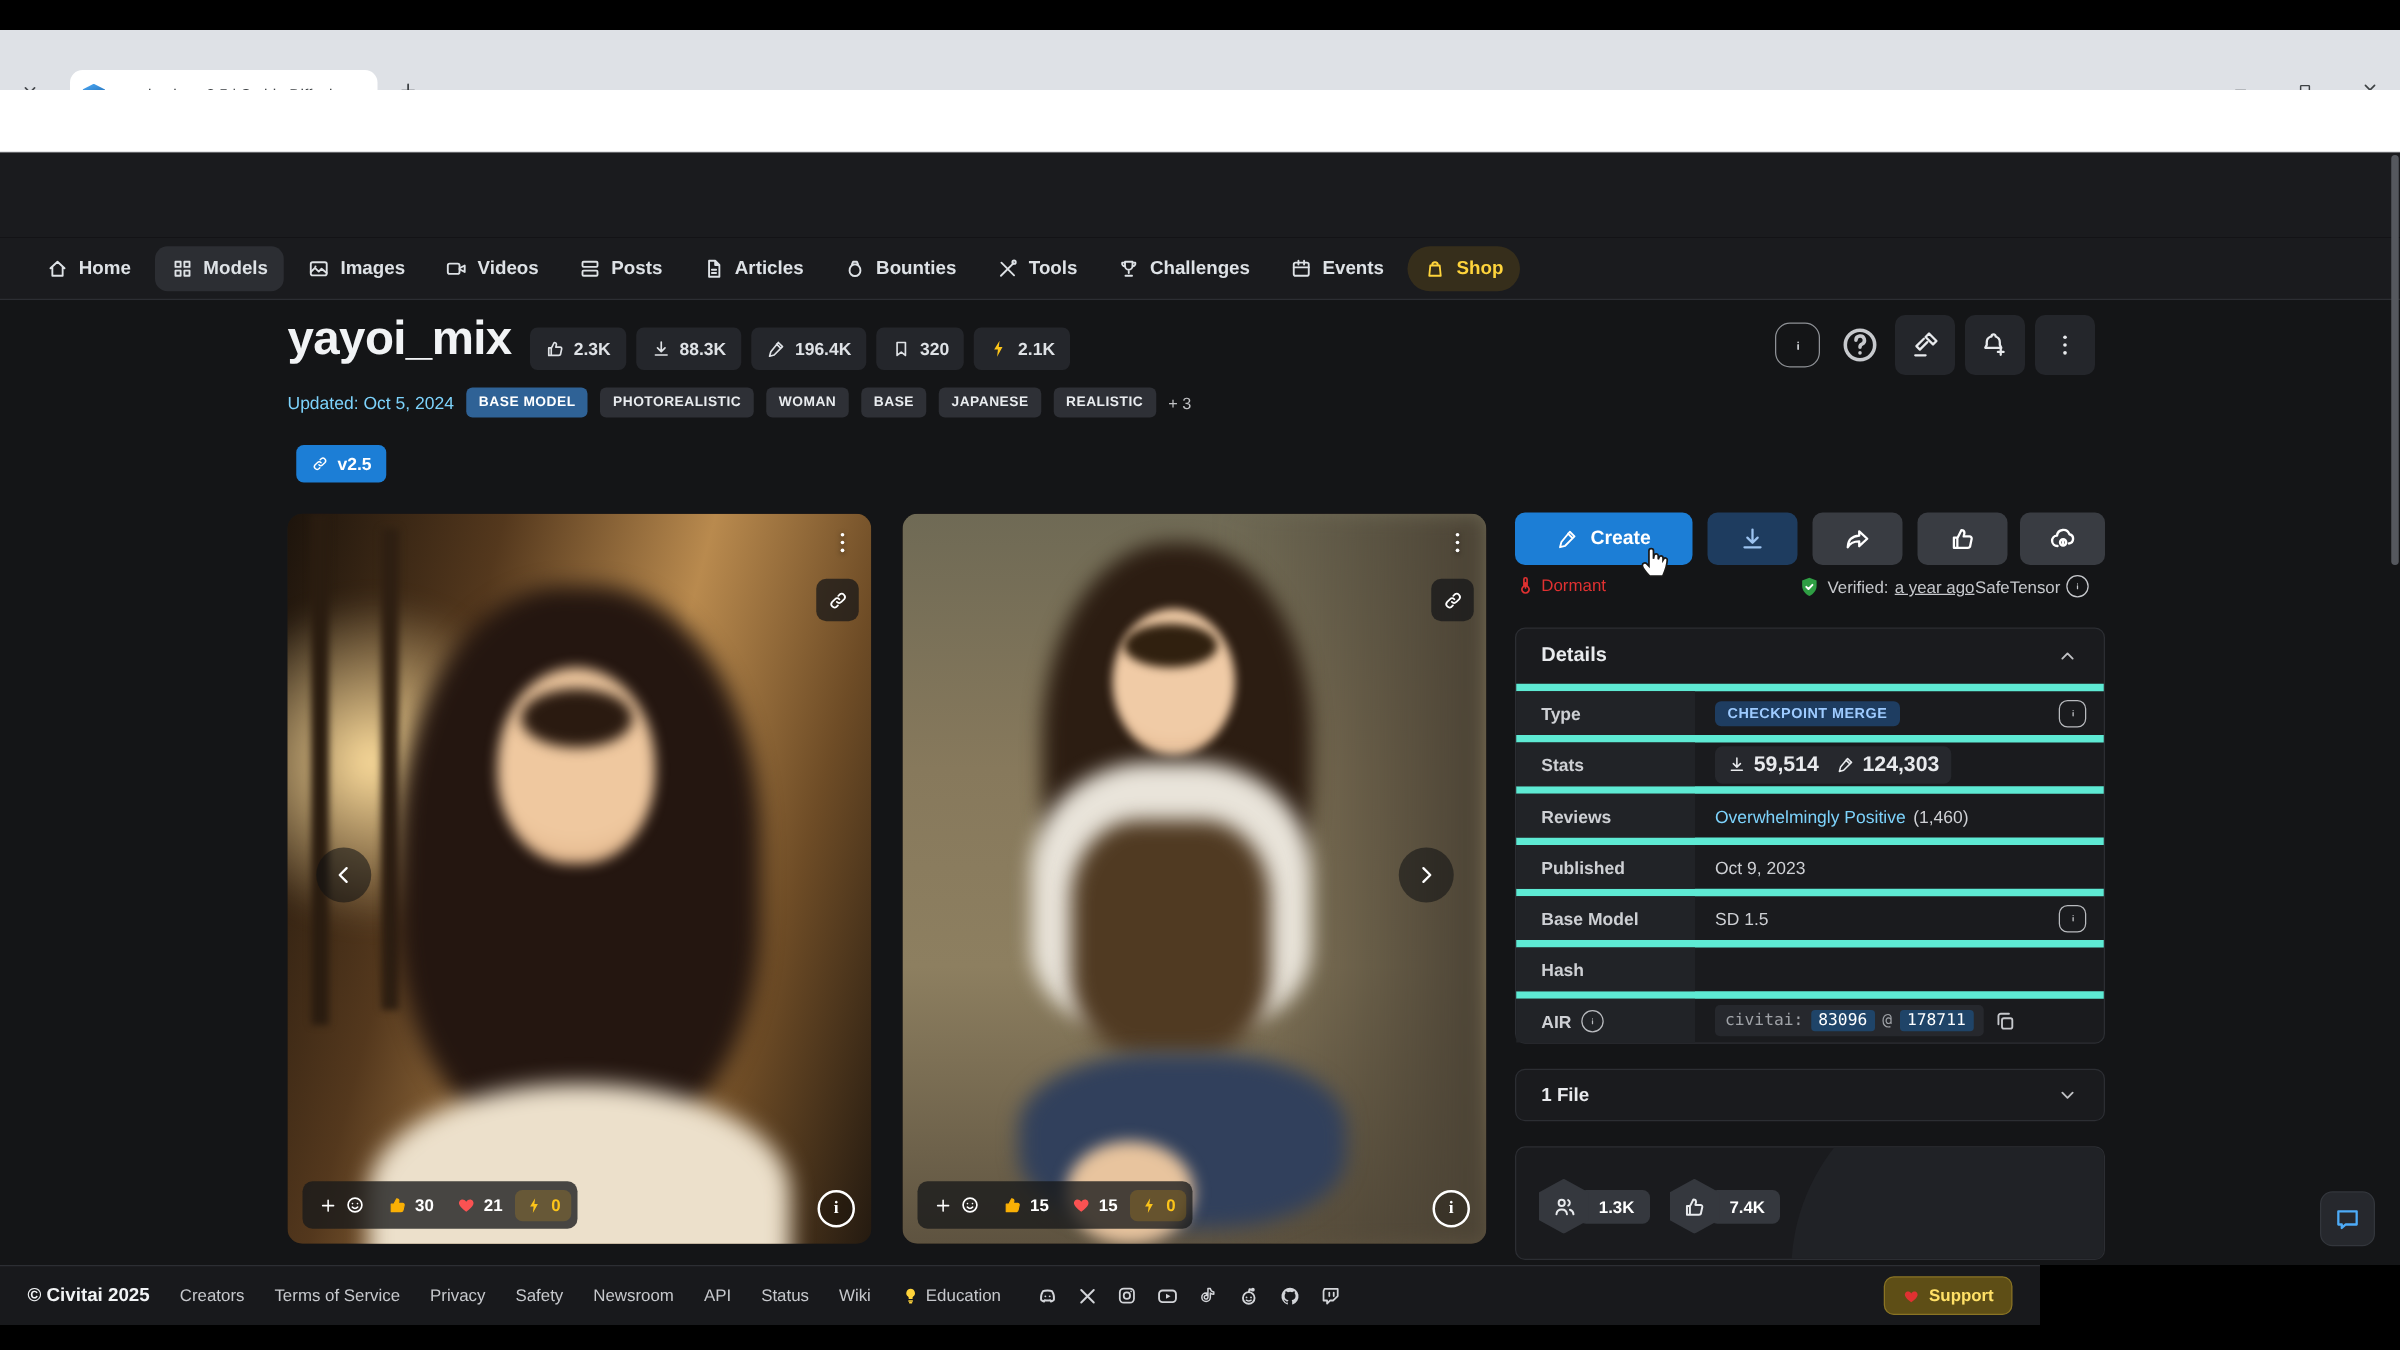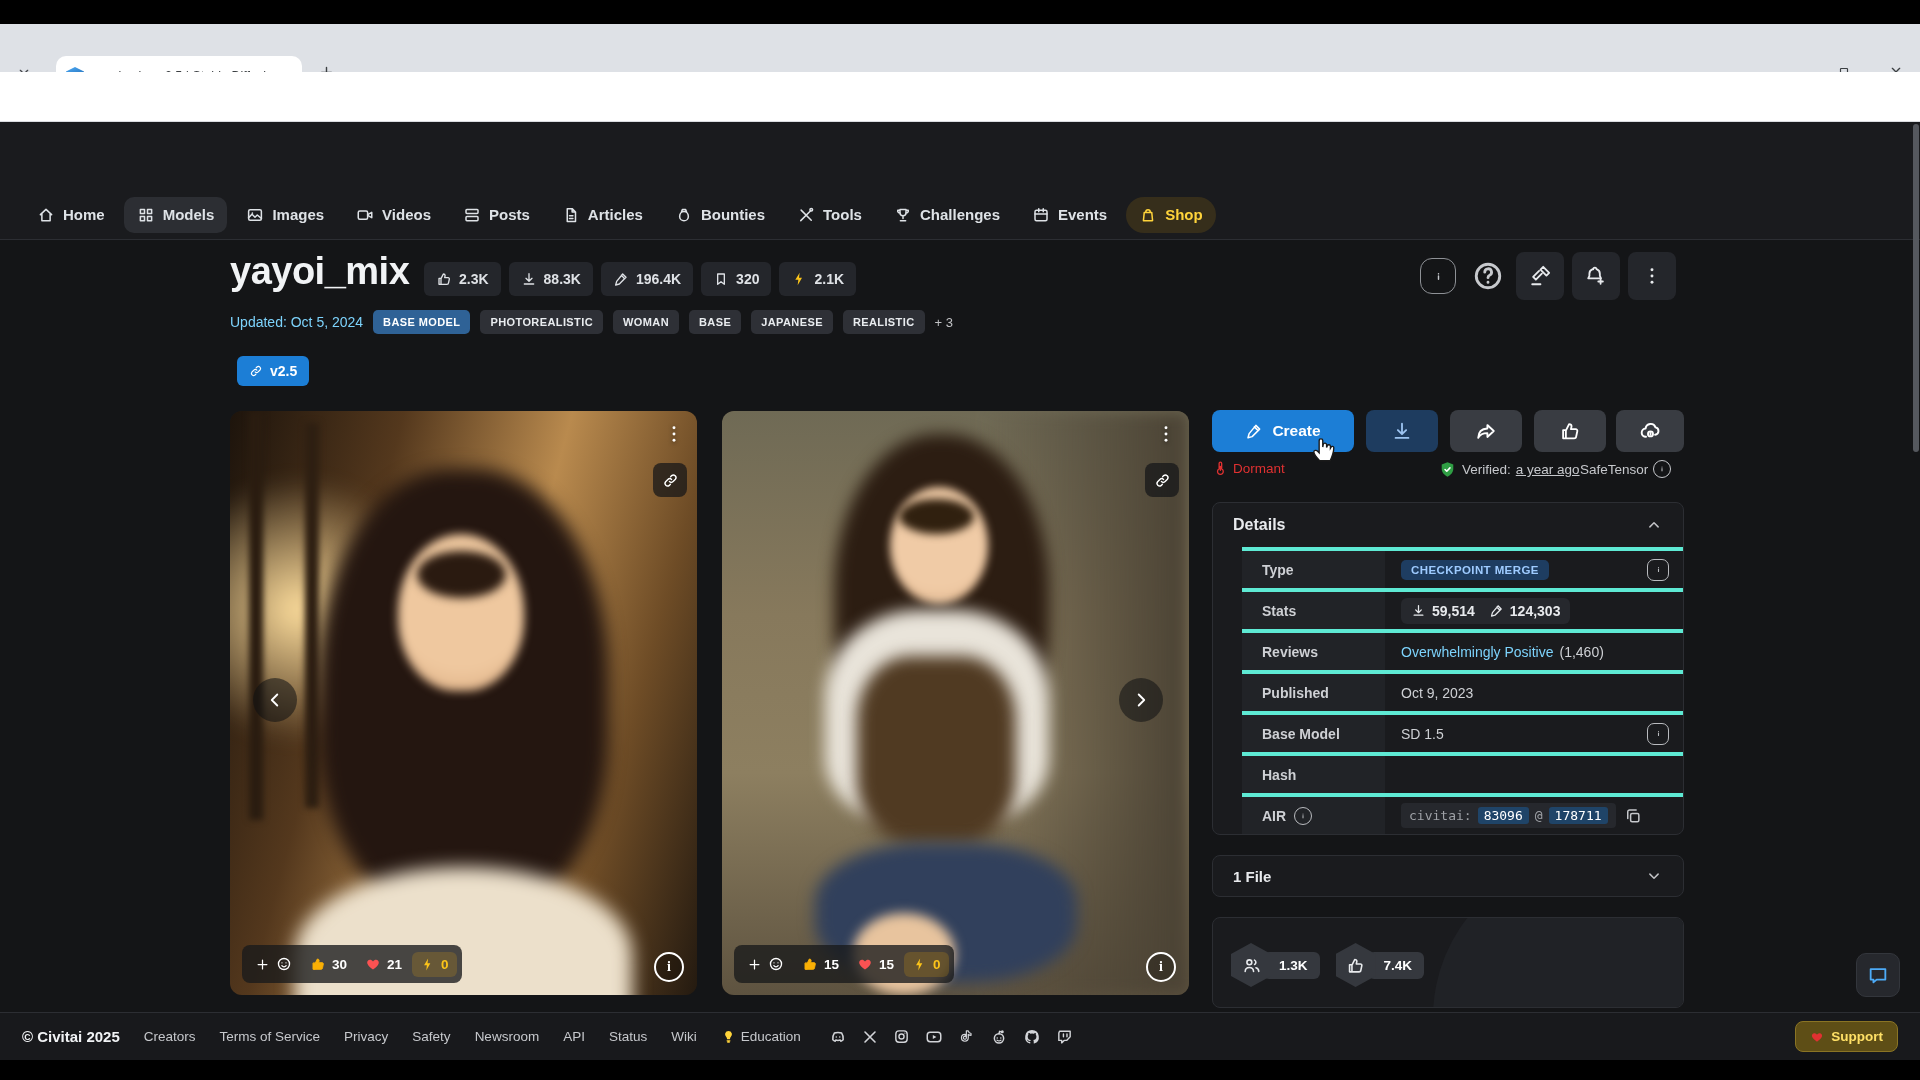--- a/index.html
+++ b/index.html
@@ -87,47 +87,47 @@
                display:flex; align-items:center; justify-content:center; font-family:"Liberation Serif",serif; }
   .carousel-arr { width:44px; height:44px; border-radius:50%; background:rgba(15,16,18,.55); color:#fff; justify-content:center; }
   
   .sb-create { left:1212px; top:410px; width:142px; height:42px; background:#1c7ed6; border-radius:8px;
                justify-content:center; gap:9px; color:#fff; font-size:15.5px; font-weight:bold; }
   .sb-btn { top:410px; height:42px; border-radius:8px; background:#393c42; color:#fff; justify-content:center; }
   .statusrow { top:460px; font-size:13.5px; color:#c6c8cc; gap:5px; }
   .panel { left:1212px; width:472px; background:#1a1b1e; border:1px solid #2c2e33; border-radius:8px; }
   .panel-hd { height:44px; padding:0 20px; display:flex; align-items:center; justify-content:space-between;
               color:#e8eaed; font-size:16px; font-weight:600; }
-  .drow { display:flex; border-top:4px solid #5eead4; height:41px;margin-left:29px; }
+  .drow { display:flex; border-top:6px solid #5eead4; height:41px; }
   .dlabel { width:143px; background:#212327; padding-left:20px; display:flex; align-items:center; gap:8px;
             font-size:14px; font-weight:600; color:#ced0d4; flex:none; }
   .dvalue { flex:1; display:flex; align-items:center; padding-left:16px; font-size:14px; color:#ced0d4; position:relative; }
   .type-pill { background:#1e3d61; color:#9ecbff; font-size:11.5px; font-weight:800; letter-spacing:.4px;
                padding:4px 10px; border-radius:5px; }
   .row-info { position:absolute; right:14px; width:22px; height:22px; border-radius:7px; border:1.5px solid #b9bbbf;
               color:#b9bbbf; display:flex; align-items:center; justify-content:center; }
   .mini-stats { background:#26282d; border-radius:6px; padding:5px 10px; display:flex; gap:14px;
-                font-size:14px; font-weight:bold; color:#e8eaed; }
+                font-size:17px; font-weight:bold; color:#e8eaed; }
   .mini-stats span.grp { display:flex; align-items:center; gap:6px; }
   .hash-pill { display:flex; align-items:center; height:27px; border:1px solid #4a4d53; border-radius:7px;
                overflow:hidden; font-size:12.5px; font-weight:bold; color:#e8eaed; }
   .hash-pill .seg { padding:0 11px; display:flex; align-items:center; height:100%; }
   .hash-pill .seg + .seg { border-left:1px solid #4a4d53; }
   .air-pill { background:#26282d; border-radius:4px; padding:4px 8px; display:flex; align-items:center; gap:6px;
               font-family:"DejaVu Sans Mono","Liberation Mono",monospace; font-size:13px; color:#9fa2a7; }
   .air-chip { background:#1f4468; color:#fff; padding:1px 6px; border-radius:3px; }
   .hexbadge { display:flex; align-items:center; }
   .hex { width:40px; height:44px; background:#35383e; clip-path:polygon(50% 0,100% 25%,100% 75%,50% 100%,0 75%,0 25%);
          display:flex; align-items:center; justify-content:center; color:#e8eaed; z-index:1; }
   .hexlabel { margin-left:-8px; background:#35383e; border-radius:6px; padding:6px 12px 6px 16px;
               font-size:13.5px; font-weight:bold; color:#fff; }
   .chatbtn { left:1856px; top:953px; width:44px; height:44px; background:#26282d; border:1px solid #33363c;
              border-radius:10px; color:#4dabf7; justify-content:center; }
   
-  .footer { top:1012px; left:0; width:1920px; height:48px; background:#18191c; border-top:1px solid #2c2e33;
+  .footer { top:1012px; left:0; width:1632px; height:48px; background:#18191c; border-top:1px solid #2c2e33;
             display:flex; align-items:center; padding:0 22px; gap:24px; }
   .foot-copy { font-size:15px; font-weight:bold; color:#f1f3f5; }
   .foot-link { font-size:13.5px; color:#c6c8cc; }
   .foot-edu { display:flex; align-items:center; gap:5px; font-size:13.5px; color:#c6c8cc; }
   .socials { display:flex; align-items:center; gap:15px; color:#d2d4d8; margin-left:4px; }
   .support-btn { margin-left:auto; display:flex; align-items:center; gap:7px; background:#5e4e16;
                  border:1px solid #8a7424; border-radius:8px; padding:7px 14px;
                  color:#ffe066; font-size:13.5px; font-weight:bold; }
   .bottom-strip { top:1060px; left:0; width:1920px; height:20px; background:#000; }
   .scroll-thumb { right:1px; top:124px; width:6px; height:328px; background:#55585e; border-radius:3px; }

